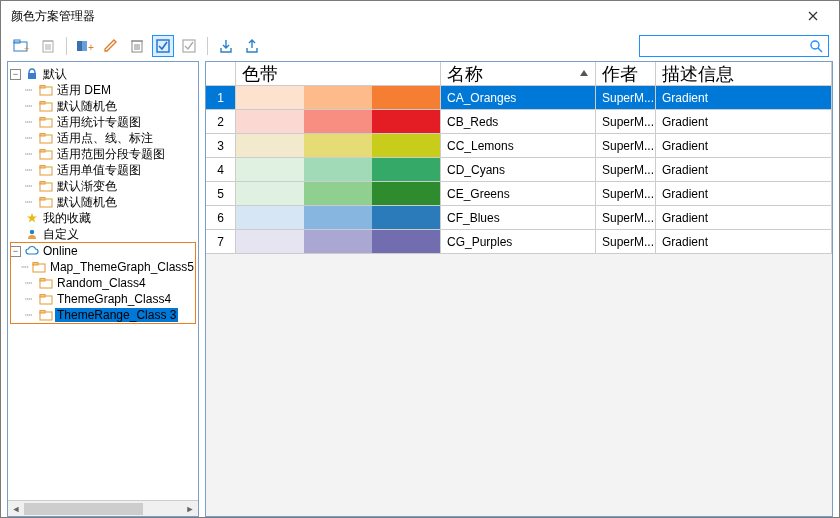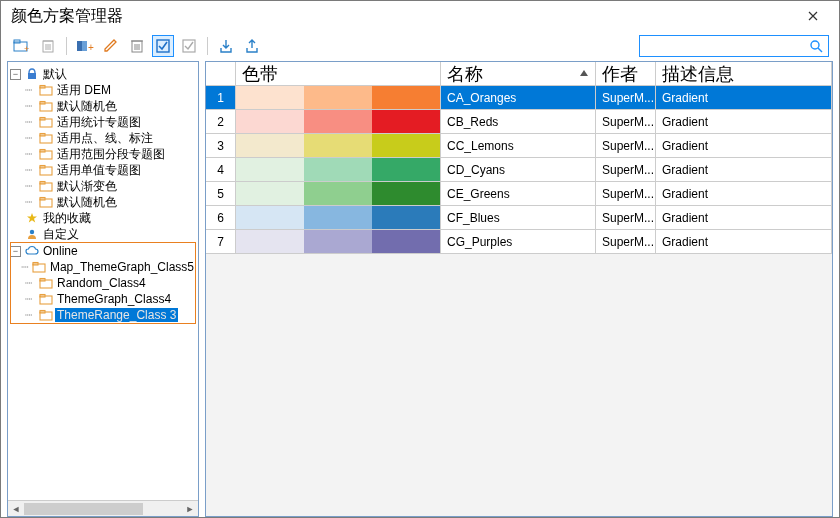--- a/index.html
+++ b/index.html
@@ -1,37 +1,37 @@
 <!DOCTYPE html>
 <html><head>
 <meta charset="utf-8">
 <style>
 * { box-sizing: border-box; margin: 0; padding: 0; }
 body { font-family: "Microsoft YaHei", "Segoe UI", sans-serif; font-size: 12px; background: #fff; color: #000; }
 .window { width: 840px; height: 518px; border: 1px solid #7a7a7a; display: flex; flex-direction: column; }
 .titlebar { height: 30px; display: flex; align-items: center; justify-content: space-between; padding: 0 6px 0 10px; background: #fff; }
-.titlebar .title { font-size: 16px; }
+.titlebar .title { font-size: 12px; }
 .close-btn { width: 40px; height: 24px; display: flex; align-items: center; justify-content: center; cursor: pointer; }
 .close-btn svg { width: 10px; height: 10px; }
 .toolbar { height: 30px; display: flex; align-items: center; padding: 0 10px; gap: 4px; }
 .tbtn { width: 22px; height: 22px; display: flex; align-items: center; justify-content: center; cursor: pointer; border: 1px solid transparent; }
 .tbtn.active { border: 1px solid #1e90ff; background: #dbeeff; }
 .tsep { width: 1px; height: 18px; background: #ccc; margin: 0 3px; }
 .search-box { margin-left: auto; width: 190px; height: 22px; border: 1px solid #1e90ff; display: flex; align-items: center; padding: 0 5px; }
 .search-box input { flex: 1; border: none; outline: none; font-size: 12px; }
 .content { flex: 1; display: flex; padding: 0 6px; gap: 6px; min-height: 0; }
 .tree-panel { width: 192px; border: 1px solid #7a9ec8; background: #fff; overflow: auto; position: relative; }
 .tree { padding: 4px 2px; font-size: 12px; }
 .tree-row { display: flex; align-items: center; height: 16px; white-space: nowrap; }
 .toggle { width: 11px; height: 11px; border: 1px solid #888; display: inline-flex; align-items: center; justify-content: center; font-size: 9px; line-height: 1; margin-right: 4px; cursor: pointer; color: #555; }
 .spacer { display: inline-block; width: 15px; }
 .tree-dots { display: inline-block; width: 14px; color: #888; text-align: left; }
 .tree-ic { width: 14px; height: 14px; display: inline-flex; align-items: center; justify-content: center; margin-right: 2px; }
 .tree-label { padding: 0 2px; }
-.tree-label.sel { background: #0078d7; color: #e5e5e5; }
+.tree-label.sel { background: #0078d7; color: #000000; }
 .online-group { outline: 1px solid #e98020; outline-offset: -1px; padding: 1px 0; }
 .table-panel { flex: 1; border: 1px solid #7a9ec8; background: #f3f3f3; display: flex; flex-direction: column; overflow: hidden; }
 .thead { display: flex; height: 24px; background: #fff; font-size: 18px; }
 .th { border-right: 1px solid #ccc; border-bottom: 1px solid #ccc; display: flex; align-items: center; padding: 0 6px; background: #fff; }
 .th-idx { width: 30px; }
 .th-ramp { width: 205px; }
 .th-name { width: 155px; position: relative; }
 .th-auth { width: 60px; }
 .th-desc { flex: 1; }
 .sort-ic { position: absolute; right: 6px; top: 6px; }

